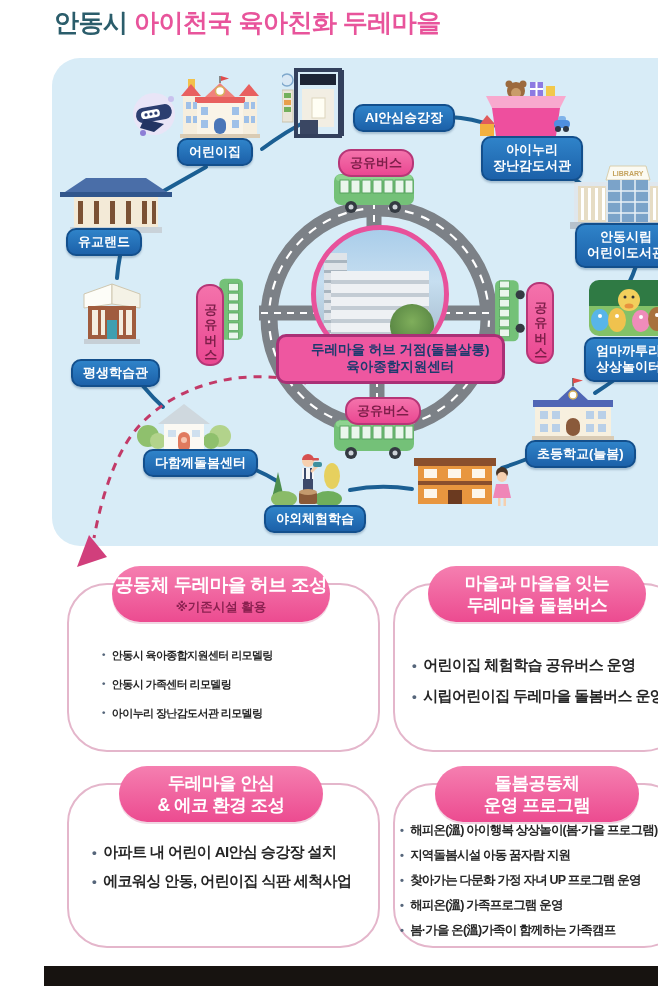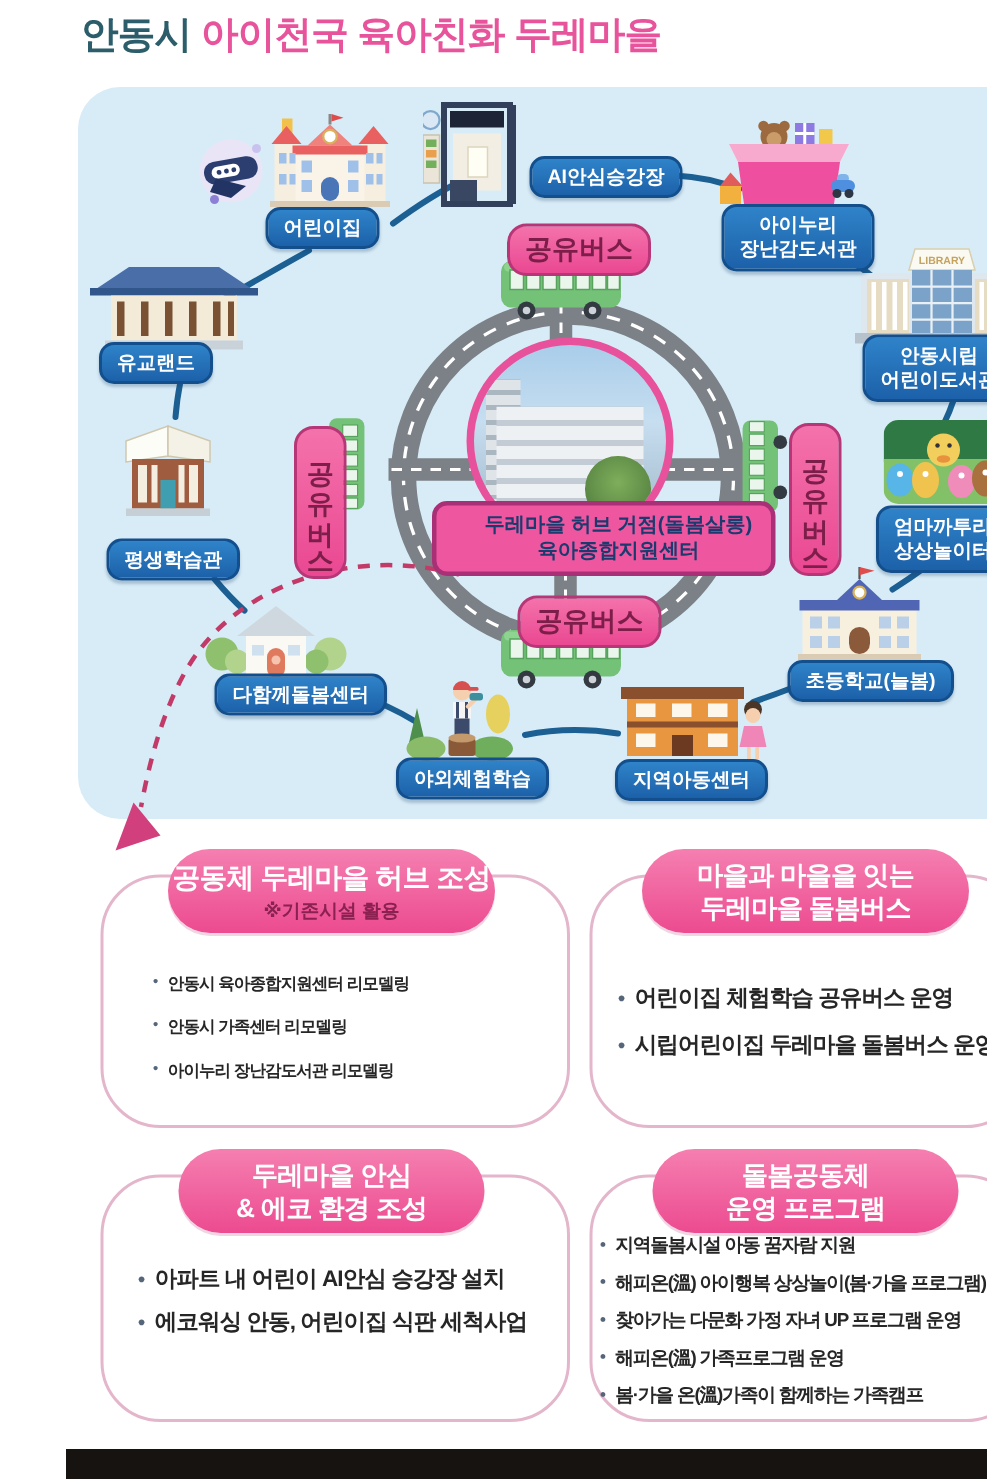--- a/index.html
+++ b/index.html
@@ -13,21 +13,21 @@
   .panel{position:absolute;left:8px;top:58px;width:642px;height:488px;background:#d8ecf7;border-radius:28px;z-index:0;}
   .wires{position:absolute;left:0;top:0;width:658px;height:986px;z-index:1;pointer-events:none;}
   .icon{position:absolute;z-index:2;}
   .icon svg{display:block;width:100%;height:100%;}
   
   .lbl{position:absolute;display:inline-flex;flex-direction:column;align-items:center;justify-content:center;
        padding:4px 10px;white-space:nowrap;font-weight:800;text-align:center;line-height:1.25;z-index:3;}
   .lbl.blue{background:linear-gradient(180deg,#2f83c9,#1c61a9);border:2px solid #134f8c;color:#fff;
             font-size:13px;border-radius:10px;box-shadow:0 2px 2px rgba(20,60,100,.25);}
   .lbl.pink{background:linear-gradient(180deg,#f472ab,#ea4892);border:2px solid #b63677;color:#7c1e49;
-            font-size:18px;border-radius:13px;}
+            font-size:13px;border-radius:13px;}
   .lbl.vert{writing-mode:vertical-rl;padding:9px 4px;letter-spacing:2px;}
   .lbl.hub{background:#ee57a0;border:3px solid #a93076;color:#1d3a6e;font-size:13.5px;border-radius:10px;
            z-index:4;padding:5px 12px;}
   
   .photo{position:absolute;left:267px;top:225px;width:128px;height:128px;border-radius:50%;
          border:5px solid #e8519b;overflow:hidden;z-index:2;
          background:linear-gradient(180deg,#a9cdea 0%,#c6def0 40%,#9db3c4 100%);}
   .photo .bldg{position:absolute;left:12%;top:32%;width:76%;height:52%;
          background:repeating-linear-gradient(180deg,#eef1f4 0 9px,#c3ccd4 9px 13px);}
   .photo .tower{position:absolute;left:6%;top:18%;width:18%;height:64%;
@@ -446,35 +446,32 @@
     <span>안동시립</span>
     <span>어린이도서관</span>
   </div>
   <div class="lbl blue" style="left:27px;top:359px;">
     <span>평생학습관</span>
   </div>
   <div class="lbl blue" style="left:540px;top:337px;">
     <span>엄마까투리</span>
     <span>상상놀이터</span>
   </div>
-  <div class="lbl hub" style="left:244px;top:334px;padding-left:32px;">
+  <div class="lbl hub" style="left:232px;top:334px;padding-left:32px;">
     <span>두레마을 허브 거점(돌봄살롱)</span>
     <span>육아종합지원센터</span>
   </div>
   <div class="lbl blue" style="left:99px;top:449px;">
     <span>다함께돌봄센터</span>
   </div>
   <div class="lbl blue" style="left:481px;top:440px;">
     <span>초등학교(늘봄)</span>
   </div>
   <div class="lbl blue" style="left:220px;top:505px;">
     <span>야외체험학습</span>
-  </div>
-  <div class="lbl blue" style="left:366px;top:506px;">
-    <span>지역아동센터</span>
   </div>
 
   <div class="lbl pink" style="left:294px;top:149px;">
     <span>공유버스</span>
   </div>
   <div class="lbl pink" style="left:301px;top:397px;">
     <span>공유버스</span>
   </div>
   <div class="lbl pink vert" style="left:152px;top:284px;">
     <span>공유버스</span>
@@ -514,21 +511,21 @@
     <li>에코워싱 안동, 어린이집 식판 세척사업</li>
   </ul>
 
   <div class="box" style="left:349px;top:783px;width:287px;height:161px;"></div>
   <div class="box-head" style="left:391px;top:766px;width:204px;height:56px;">
     <div class="t2">돌봄공동체</div>
     <div class="t2">운영 프로그램</div>
 
   </div>
   <ul class="blist b4" style="left:356px;top:822px;">
+    <li>해피온(溫) 아이행복 상상놀이(봄·가을 프로그램)</li>
     <li>지역돌봄시설 아동 꿈자람 지원</li>
-    <li>해피온(溫) 아이행복 상상놀이(봄·가을 프로그램)</li>
     <li>찾아가는 다문화 가정 자녀 UP 프로그램 운영</li>
     <li>해피온(溫) 가족프로그램 운영</li>
     <li>봄·가을 온(溫)가족이 함께하는 가족캠프</li>
   </ul>
 
   <div class="blackbar"></div>
 </div>
 
 </body></html>

